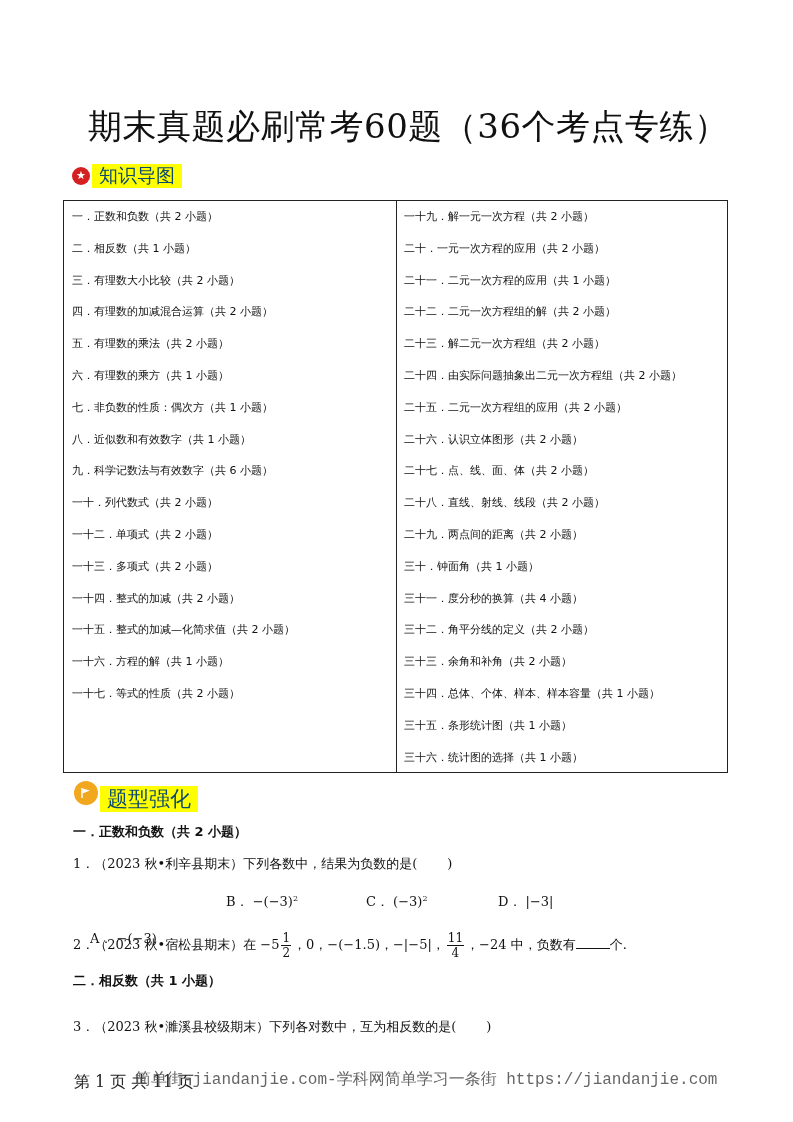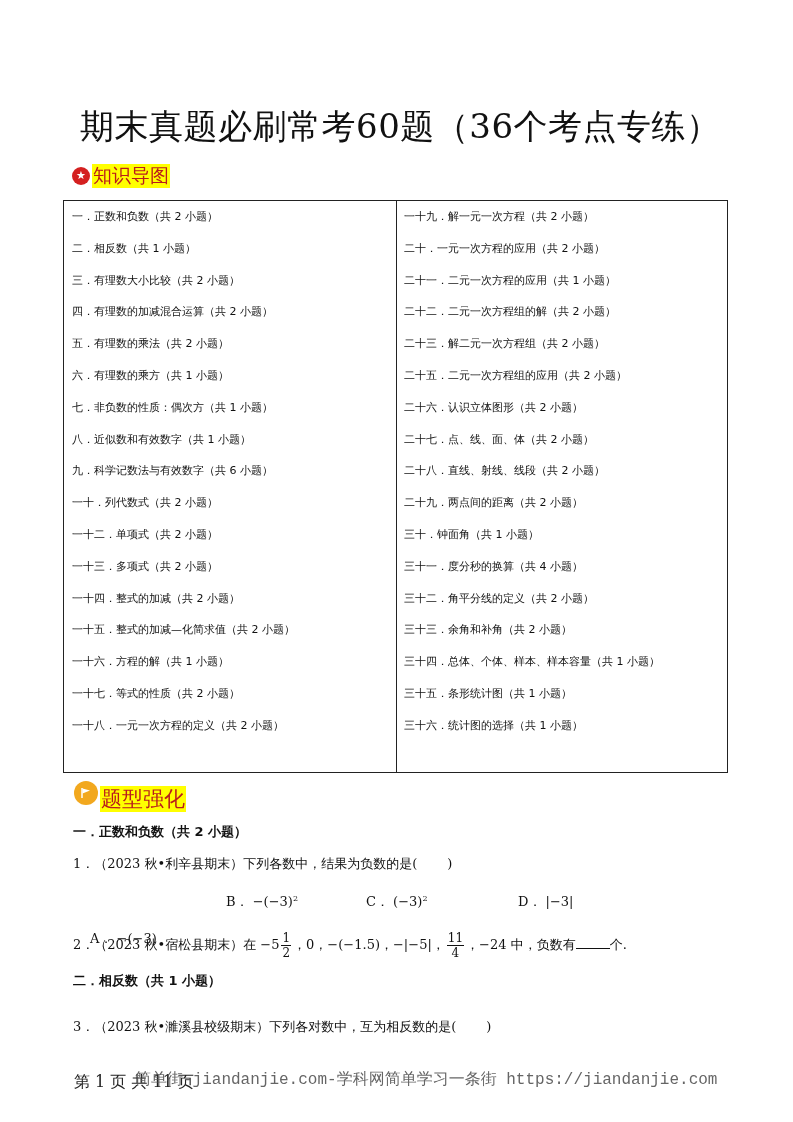--- a/index.html
+++ b/index.html
@@ -2,30 +2,30 @@
 <html><head>
 <meta charset="utf-8">
 <style>
   html, body { margin: 0; padding: 0; }
   body {
     width: 793px; height: 1122px; background: #ffffff; position: relative;
     font-family: "DejaVu Serif", "Liberation Serif", serif; color: #111;
     overflow: hidden;
   }
   .page-title {
-    position: absolute; left: 80px; top: 104px;
+    position: absolute; left: 88px; top: 104px;
     font-size: 34px; font-weight: normal; letter-spacing: 0.5px;
     white-space: nowrap; color: #111;
   }
   .section-head {
     position: absolute; display: flex; align-items: center;
   }
   .section-head .label {
     background: #ffff00; font-family: Liberation Serif, serif;
-    color: #b91c1c; padding: 0 1px; line-height: 1.25;
+    color: #0c4a6e; padding: 0 7px; line-height: 1.25;
   }
   .icon-star {
     width: 18px; height: 18px; border-radius: 50%; background: #d42020;
     display: inline-flex; align-items: center; justify-content: center;
     color: #fff; font-size: 11px; line-height: 1; margin-right: 2px;
   }
   .icon-flag {
     width: 24px; height: 24px; border-radius: 50%; background: #f2a81e;
     display: inline-flex; align-items: center; justify-content: center;
     margin-right: 2px; margin-top: -8px;
@@ -87,28 +87,28 @@
     <div class="toc-item">七．非负数的性质：偶次方（共 1 小题）</div>
     <div class="toc-item">八．近似数和有效数字（共 1 小题）</div>
     <div class="toc-item">九．科学记数法与有效数字（共 6 小题）</div>
     <div class="toc-item">一十．列代数式（共 2 小题）</div>
     <div class="toc-item">一十二．单项式（共 2 小题）</div>
     <div class="toc-item">一十三．多项式（共 2 小题）</div>
     <div class="toc-item">一十四．整式的加减（共 2 小题）</div>
     <div class="toc-item">一十五．整式的加减—化简求值（共 2 小题）</div>
     <div class="toc-item">一十六．方程的解（共 1 小题）</div>
     <div class="toc-item">一十七．等式的性质（共 2 小题）</div>
-    <div class="toc-item">一十八．一元一次方程的定义（共 2 小题）</div>
   </div>
   <div class="toc-col right">
     <div class="toc-item">一十九．解一元一次方程（共 2 小题）</div>
     <div class="toc-item">二十．一元一次方程的应用（共 2 小题）</div>
     <div class="toc-item">二十一．二元一次方程的应用（共 1 小题）</div>
     <div class="toc-item">二十二．二元一次方程组的解（共 2 小题）</div>
     <div class="toc-item">二十三．解二元一次方程组（共 2 小题）</div>
+    <div class="toc-item">二十四．由实际问题抽象出二元一次方程组（共 2 小题）</div>
     <div class="toc-item">二十五．二元一次方程组的应用（共 2 小题）</div>
     <div class="toc-item">二十六．认识立体图形（共 2 小题）</div>
     <div class="toc-item">二十七．点、线、面、体（共 2 小题）</div>
     <div class="toc-item">二十八．直线、射线、线段（共 2 小题）</div>
     <div class="toc-item">二十九．两点间的距离（共 2 小题）</div>
     <div class="toc-item">三十．钟面角（共 1 小题）</div>
     <div class="toc-item">三十一．度分秒的换算（共 4 小题）</div>
     <div class="toc-item">三十二．角平分线的定义（共 2 小题）</div>
     <div class="toc-item">三十三．余角和补角（共 2 小题）</div>
     <div class="toc-item">三十四．总体、个体、样本、样本容量（共 1 小题）</div>
@@ -130,21 +130,21 @@
 <div class="sub-heading">一．正数和负数（共 2 小题）</div>
 
 <div class="q q1">
   <span>1．（2023 秋•利辛县期末）下列各数中，结果为负数的是(</span><span class="paren-blank"></span><span>)</span>
 </div>
 
 <div class="opts">
   <span class="opt" style="left:0;margin-top:37px;"><span>A．</span> <span>−(−3)</span></span>
   <span class="opt" style="left:136px;"><span>B．</span> <span>−(−3)</span><sup>2</sup></span>
   <span class="opt" style="left:276px;"><span>C．</span> <span>(−3)</span><sup>2</sup></span>
-  <span class="opt" style="left:428px;"><span>D．</span> <span>|−3|</span></span>
+  <span class="opt" style="left:408px;"><span>D．</span> <span>|−3|</span></span>
 </div>
 
 <div class="q q2">
   <span>2．（2023 秋•宿松县期末）在 −5</span><span class="frac">
       <span class="num">1</span>
       <span>2</span>
     </span><span>，0，−(−1.5)，−|−5|，</span><span class="frac">
       <span class="num">11</span>
       <span>4</span>
     </span><span>，−24 中，负数有</span><span class="blank"></span><span>个.</span>

